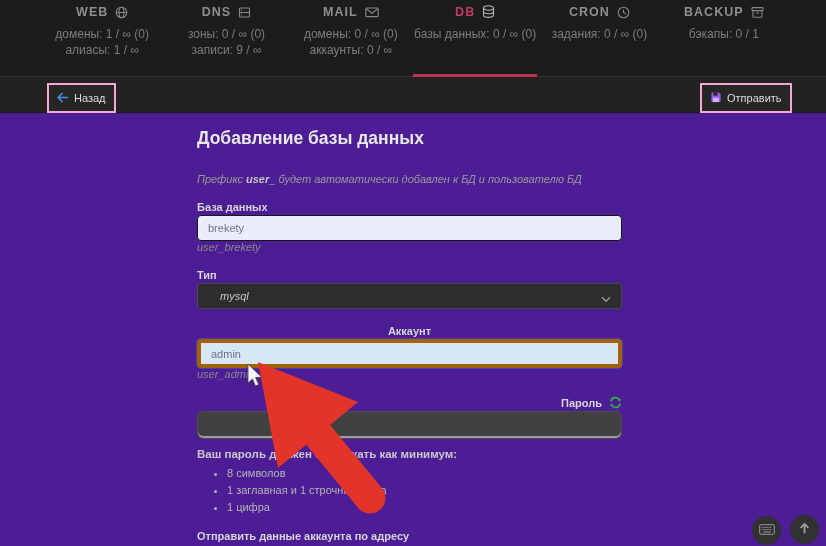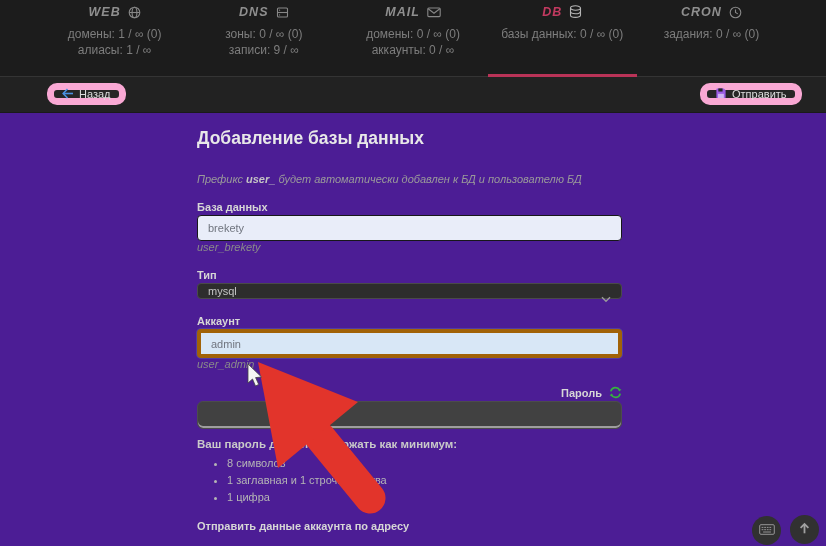--- a/index.html
+++ b/index.html
@@ -6,56 +6,56 @@
   html,body { background:#111; }
   body { font-family:"Liberation Sans", sans-serif; }
   .screen{ position:relative; width:826px; height:546px; overflow:hidden;
            background:#272727; color:#ccc; }
 
   
   .topnav{ position:absolute; top:0; left:0; right:0; height:77px;
            background:#1c1c1c; border-bottom:1px solid #343434;
            display:flex; padding:0 40px; }
   .nav-col{ position:relative; flex:1; text-align:center; cursor:pointer; }
-  .nav-head{ margin-top:5px; display:flex; align-items:center; justify-content:center; gap:7px;font-style:italic; }
+  .nav-head{ margin-top:5px; display:flex; align-items:center; justify-content:center; gap:7px; }
   .nav-label{ font-size:12.5px; font-weight:bold; letter-spacing:1px; color:#8f8f8f; }
   .nav-icon svg{ display:block; }
   .nav-stats{ margin-top:8px; font-size:12px; color:#7d7d7d; line-height:15.5px; }
   .nav-col.active .nav-label{ color:#c23a60; }
   .nav-col.active::after{ content:""; position:absolute; left:0; right:0; bottom:-2px;
            height:4px; background:#b93357; }
 
   
   .toolbar{ position:absolute; top:77px; left:0; right:0; height:36px;
             background:#222222; border-bottom:1px solid #1a1a1a; }
-  .btn{ position:absolute; top:6px; height:22px; display:flex; align-items:center; gap:5px;
-        background:#262626; border:7px solid #f9a8d4; border-radius:10px;
+  .btn{ position:absolute; top:6px; height:30px; display:flex; align-items:center; gap:5px;
+        background:#262626; border:2px solid #f9a8d4; border-radius:0;
         color:#dcdcdc; font-size:11px; font-family:inherit; padding:0 8px; cursor:pointer; }
   .btn-back{ left:47px; }
   .btn-save{ left:700px; }
 
   
   .content{ position:absolute; top:113px; left:0; right:0; bottom:0; background:#4c1d95; }
   .form{ position:absolute; left:197px; top:0; width:425px; }
   .form-title{ margin-top:15px; font-size:17.5px; font-weight:bold; color:#e8e8e8; }
   .prefix-hint{ margin-top:24px; font-size:11px; font-style:italic; color:#9a9a9a; }
   .prefix-hint b{ color:#c4c4c4; }
   .f-label{ display:block; margin-top:16px; font-size:11px; font-weight:bold; color:#d6d6d6; }
-  .label-row{ margin-top:16px; display:flex; align-items:center; justify-content:flex-start; }
+  .label-row{ margin-top:16px; display:flex; align-items:center; justify-content:center; }
   .label-row .f-label{ margin-top:0; }
   .f-note{ font-size:9.5px; font-style:italic; font-weight:bold; color:#aeaeae; }
   .inp{ display:block; width:100%; margin-top:2px; height:26px; border-radius:4px;
         font-family:inherit; font-size:11px; padding:0 10px; outline:none; }
   .inp-light{ background:#e9edf9; border:1px solid #17171a; color:#70757f; }
   .inp-focus{ background:#d8e7f6; border:4px solid #a16207; height:29px; color:#70757f;
               box-shadow:0 0 0 1px rgba(92,156,216,.25); }
   .helper{ margin-top:0; font-size:11px; font-style:italic; color:#8a8a8a; }
-  .selectbox{ position:relative; margin-top:2px; height:16px; background:#2d2d2d;
+  .selectbox{ position:relative; margin-top:2px; height:26px; background:#2d2d2d;
         border:1px solid #4a4a4a; border-radius:4px; display:flex; align-items:center;
-        padding:0 10px; font-size:11px; color:#c5c5c5; cursor:pointer; }
+        padding:0 22px; font-size:11px; color:#c5c5c5; cursor:pointer;font-style:italic; }
   .selectbox .chev{ position:absolute; right:10px; top:9px; }
   .gear-gap{ display:inline-flex; align-items:center; gap:7px; }
   .inp-dark{ background:#414141; border:1px solid #4c4c4c; border-radius:6px;
              box-shadow:inset 0 -2px 0 rgba(235,235,235,.55); color:#ddd; height:28px; }
   .req-title{ margin-top:9px; font-size:11.5px; font-weight:bold; color:#c9c9c9; }
   .req-list{ margin-top:5px; padding-left:30px; font-size:11px; color:#b5b5b5; }
   .req-list li{ line-height:17px; }
   .refresh-btn{ display:inline-flex; cursor:pointer; background:none; border:none; padding:0; }
 
   
@@ -152,20 +152,36 @@
               <path d="M6.5 3.4v3.1l2.3 1.4"></path>
             </svg>
         </span>
       </div>
       <div class="nav-stats">
         <div>задания: 0 / ∞ (0)</div>
         <div></div>
       </div>
     </div>
 
+    <div class="nav-col">
+      <div class="nav-head">
+        <span class="nav-label">BACKUP</span>
+        <span class="nav-icon">
+          <svg width="13" height="13" viewBox="0 0 13 13" fill="none" stroke="#878787" stroke-width="1.1">
+              <rect x="1" y="1.6" width="11" height="3" rx="0.6"></rect>
+              <path d="M2 4.6v5.6c0 .6.4 1 1 1h7c.6 0 1-.4 1-1V4.6"></path>
+              <line x1="5" y1="7" x2="8" y2="7"></line>
+            </svg>
+        </span>
+      </div>
+      <div class="nav-stats">
+        <div>бэкапы: 0 / 1</div>
+        <div></div>
+      </div>
+    </div>
   </header>
 
   <div class="toolbar">
     <button class="btn btn-back">
       <span>
         <svg width="12" height="11" viewBox="0 0 12 11" fill="none" stroke="#4a90e2" stroke-width="1.6">
             <path d="M5.5 1 1.2 5.5l4.3 4.5"></path>
             <line x1="1.4" y1="5.5" x2="11" y2="5.5"></line>
           </svg>
       </span>

